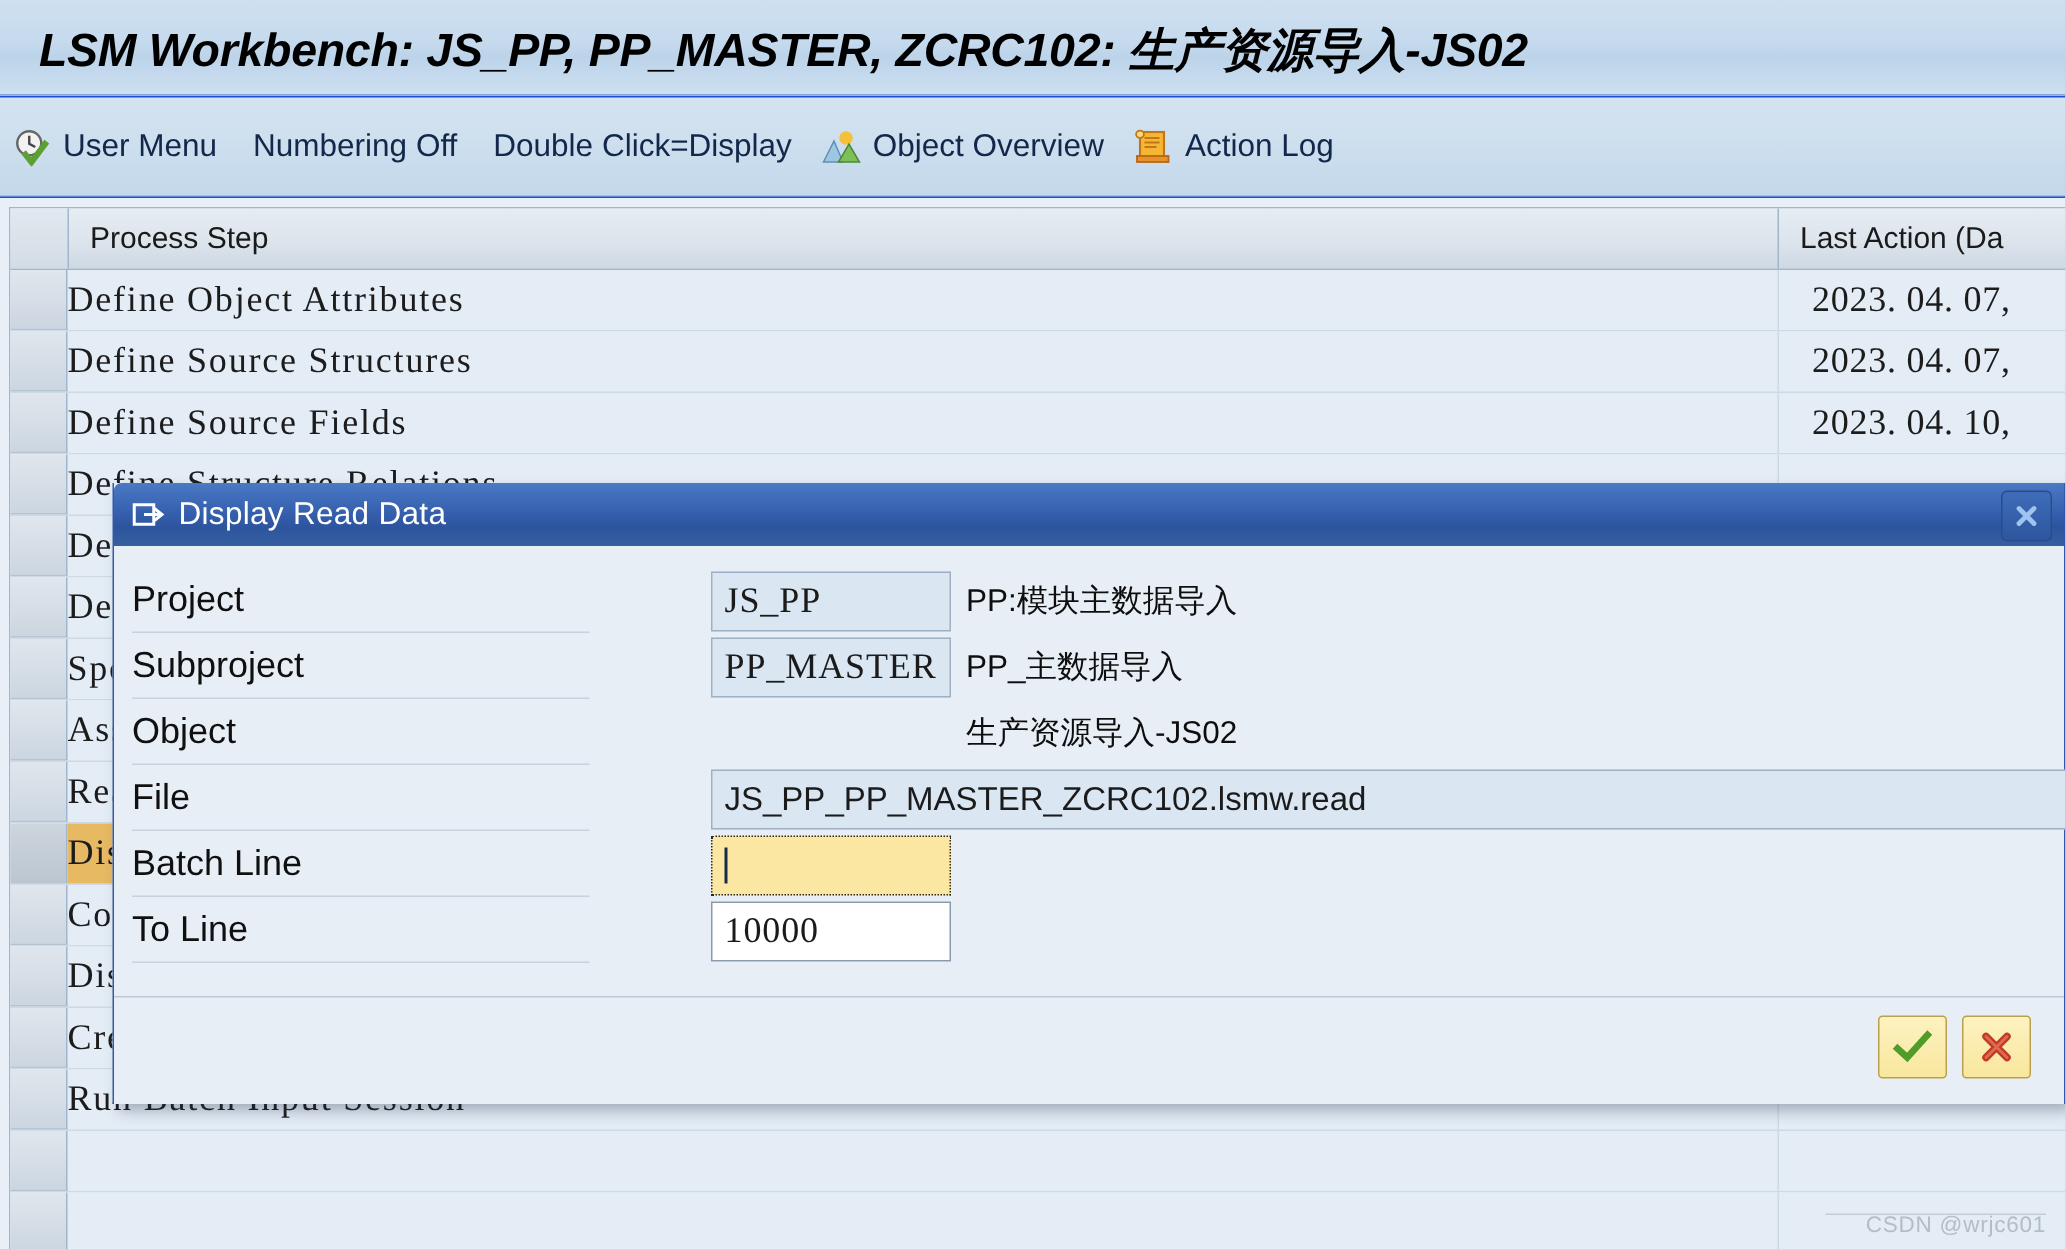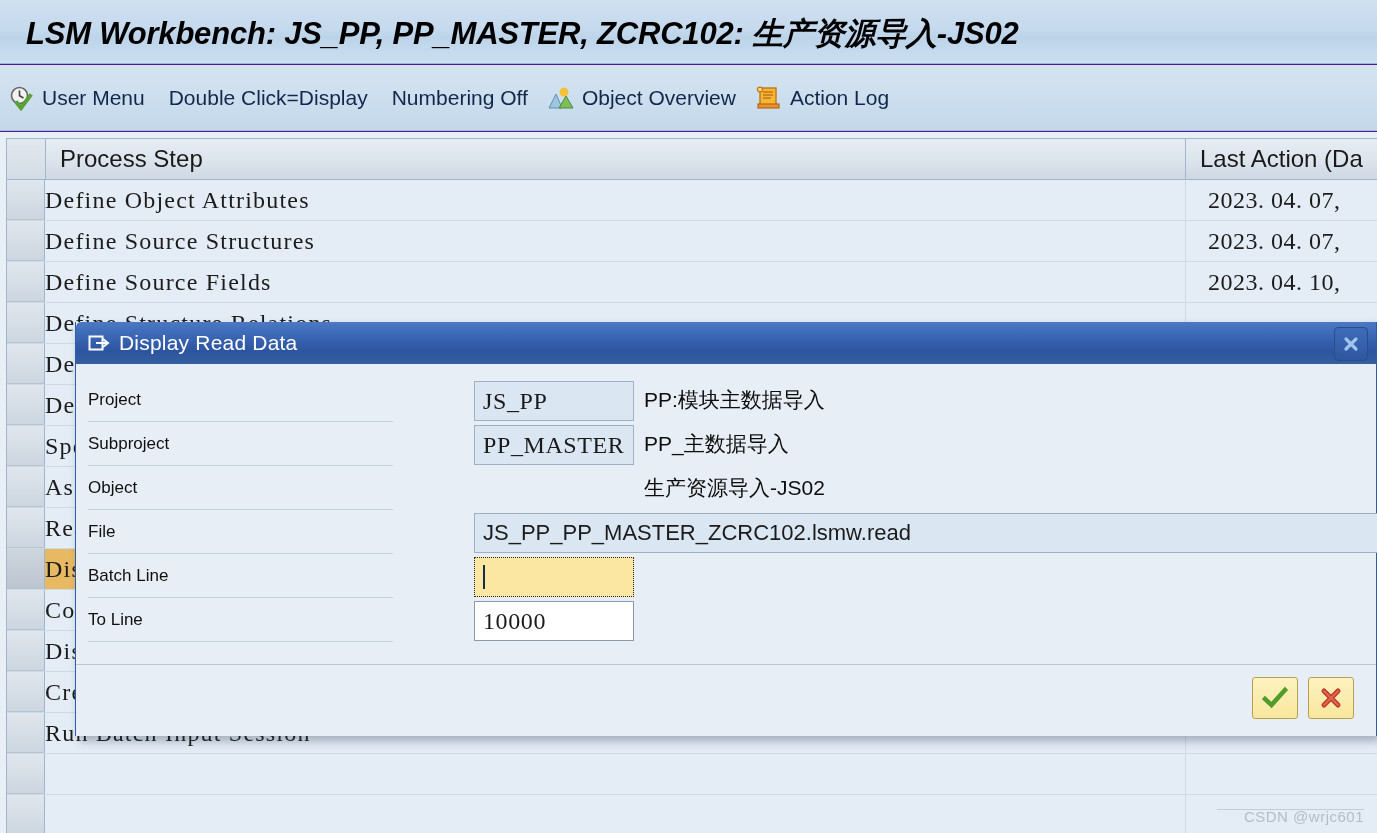--- a/index.html
+++ b/index.html
@@ -9,21 +9,21 @@
   }
   body {
     font-family: "Liberation Sans", sans-serif;
     -webkit-font-smoothing: antialiased;
   }
   #app {
     position: relative;
     width: 1377px;
     height: 833px;
     overflow: hidden;
-    background: #4c1d95;
+    background: #1d4ed8;
     text-decoration: underline;
   }
 
   
   .win-titlebar {
     position: absolute;
     left: 0; top: 0;
     width: 1377px;
     height: 64px;
     background: linear-gradient(to bottom, #cfe0f0 0%, #c6daee 45%, #bcd3e9 60%, #cde0f1 100%);
@@ -104,21 +104,21 @@
     width: 38px;
     flex: 0 0 auto;
     background: linear-gradient(to bottom, #e2e8ef 0%, #d3dce5 100%);
     border-right: 1px solid #9fb6cc;
   }
   .hdr-cell {
     flex: 1 1 auto;
     display: flex;
     align-items: center;
     padding-left: 14px;
-    font-size: 24px;
+    font-size: 20px;
     color: #1a1a1a;
     border-right: 1px solid #9fb6cc;
     box-sizing: border-box;
     overflow: hidden;
     white-space: nowrap;
   }
   .hdr-cell.c2 {
     flex: 0 0 auto;
     width: 191px;
     border-right: none;
@@ -237,21 +237,21 @@
     align-items: center;
   }
   .flabel {
     position: absolute;
     left: 12px;
     top: 0;
     width: 305px;
     height: 44px;
     display: flex;
     align-items: center;
-    font-size: 17px;
+    font-size: 24px;
     color: #101010;
     border-bottom: 1px solid #c6d2de;
     box-sizing: border-box;
   }
   .fctl {
     position: absolute;
     left: 398px;
     top: 5px;
     height: 36px;
     display: flex;
@@ -370,24 +370,24 @@
   <div class="toolbar" id="toolbar">
       <div class="tb-item">
         <span class="tb-icon"><svg width="26" height="26" viewBox="0 0 26 26">
             <circle cx="11.5" cy="10.5" r="8" fill="#f2f2f2" stroke="#666" stroke-width="1.6"></circle>
             <path d="M11.5 5.5 V10.8 L15.5 13" stroke="#444" stroke-width="1.6" fill="none"></path>
             <path d="M9 18 L13 23 L22 11" stroke="#5aa032" stroke-width="4" fill="none" stroke-linecap="square"></path>
           </svg></span>
         <span class="tb-label">User Menu</span>
       </div>
       <div class="tb-item">
+        <span class="tb-label">Numbering Off</span>
+      </div>
+      <div class="tb-item">
         <span class="tb-label">Double Click=Display</span>
-      </div>
-      <div class="tb-item">
-        <span class="tb-label">Numbering Off</span>
       </div>
       <div class="tb-item">
         <span class="tb-icon"><svg width="26" height="26" viewBox="0 0 26 26">
             <circle cx="16" cy="7" r="4.5" fill="#f5c13a"></circle>
             <path d="M1 23 L8 9 L14 23 Z" fill="#9ec6e0" stroke="#5d90b5" stroke-width="1"></path>
             <path d="M11 23 L18 11 L25 23 Z" fill="#7fbf5a" stroke="#4e8a36" stroke-width="1"></path>
           </svg></span>
         <span class="tb-label">Object Overview</span>
       </div>
       <div class="tb-item">

